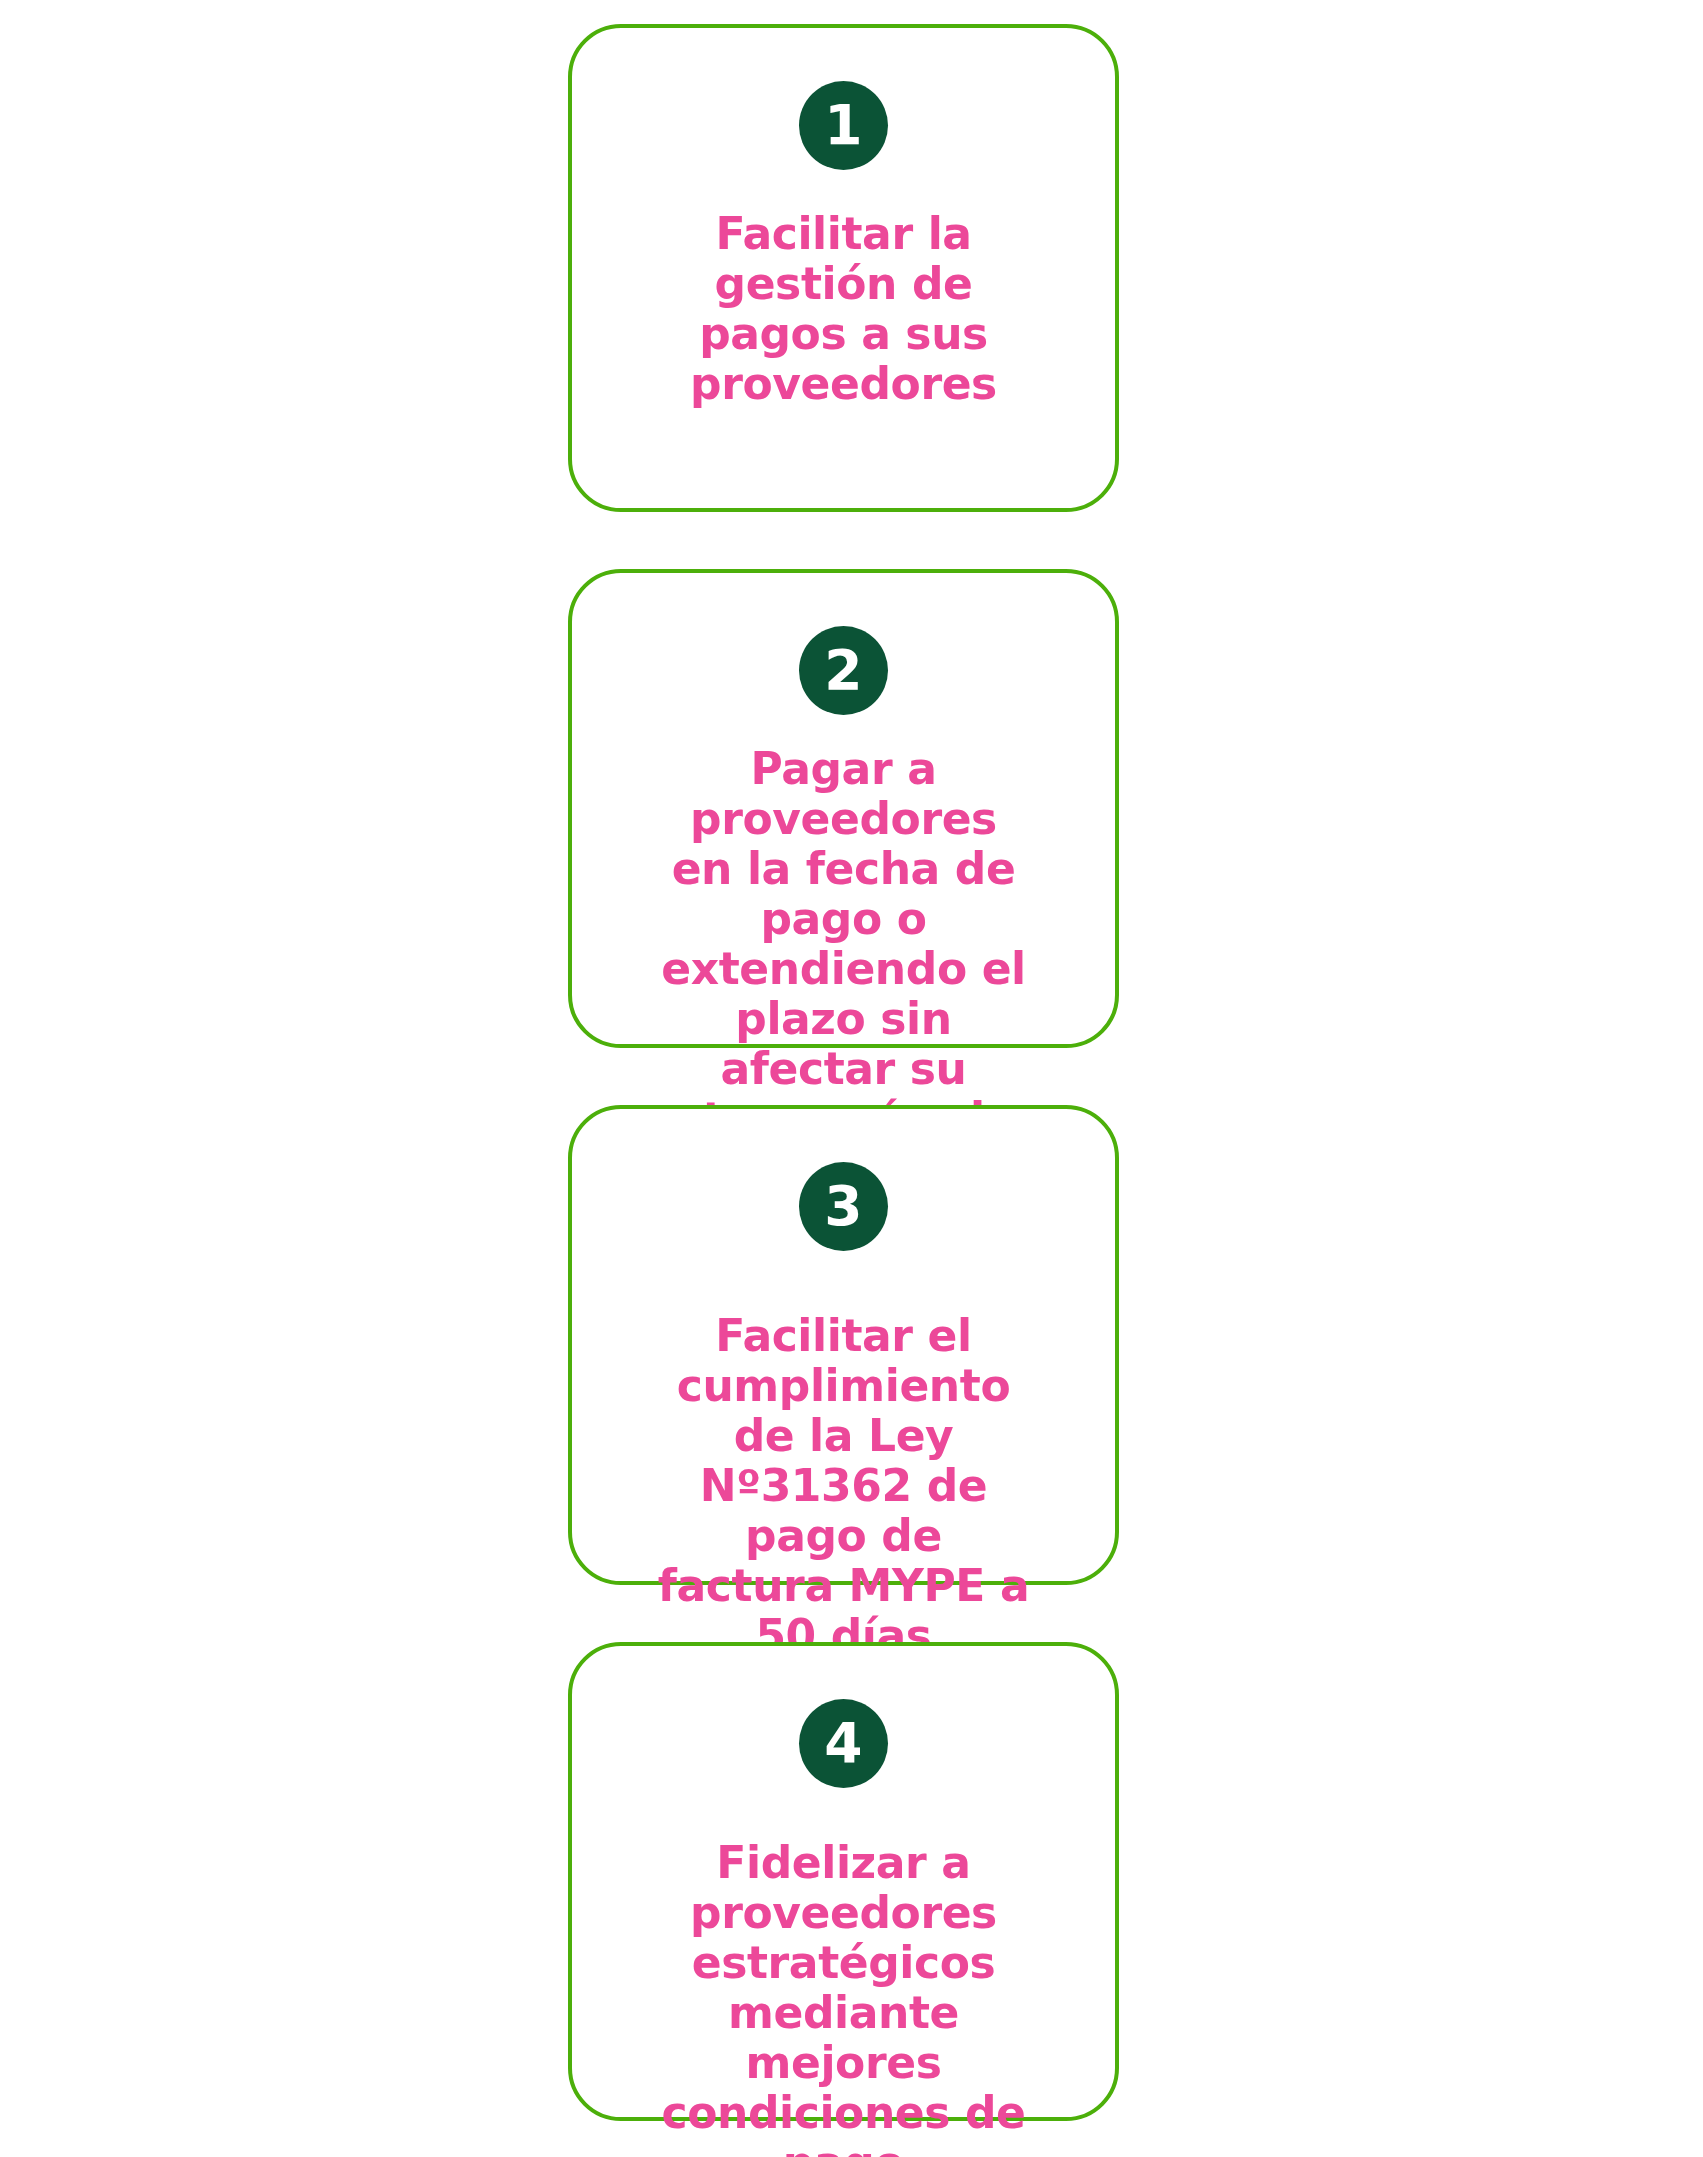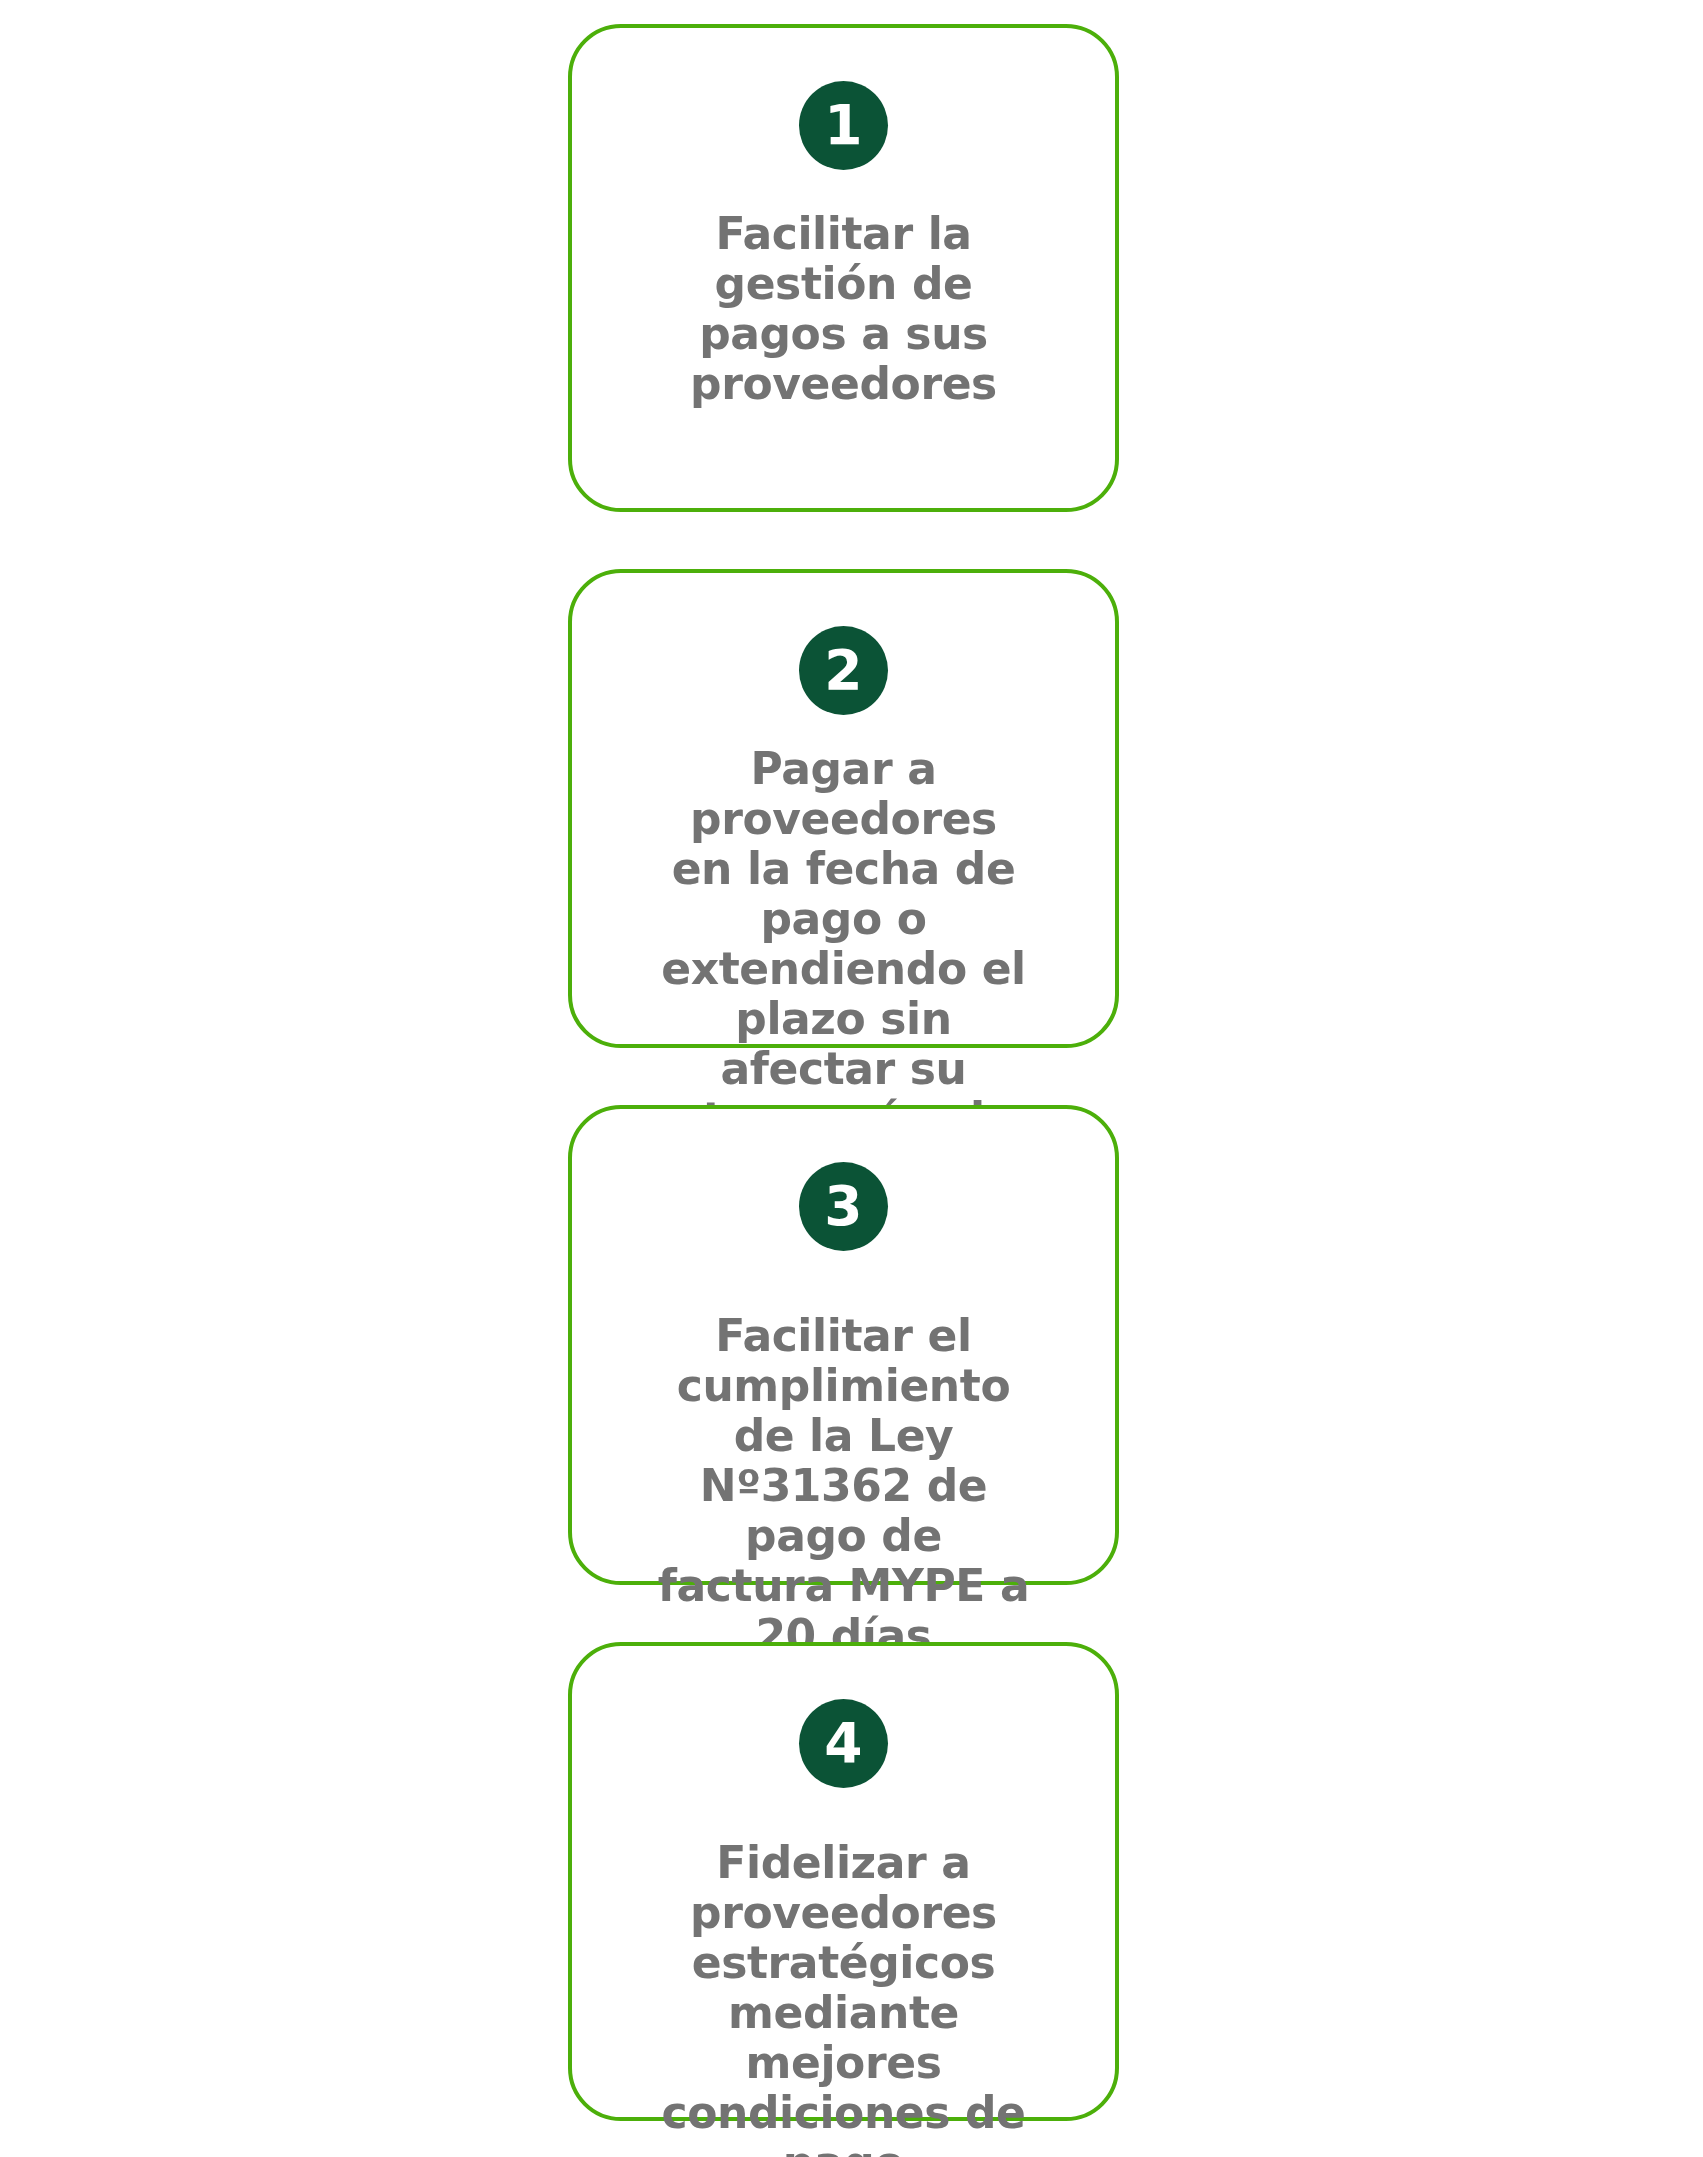--- a/index.html
+++ b/index.html
@@ -62,21 +62,21 @@
     font-size: 55px;
     font-weight: 700;
     line-height: 1;
     letter-spacing: 0px;
   }
 
   .step-text {
     margin-top: 38px;
     width: 377px;
     text-align: center;
-    color: #737373;
+    color: #ec4899;
     font-size: 44px;
     line-height: 50px;
     font-weight: 700;
     letter-spacing: -0.4px;
     word-wrap: break-word;
   }
 
   .card-1 .step-text { margin-top: 39px; }
   .card-2 .step-text { margin-top: 29px; }
   .card-3 .step-text { margin-top: 60px; }
@@ -93,21 +93,21 @@
       <div class="step-text">Facilitar la gestión de pagos a sus proveedores</div>
     </div>
 
     <div class="step-card card-2">
       <div class="step-badge">2</div>
       <div class="step-text">Pagar a proveedores en la fecha de pago o extendiendo el plazo sin afectar su tesorería ni sus líneas bancarias</div>
     </div>
 
     <div class="step-card card-3">
       <div class="step-badge">3</div>
-      <div class="step-text">Facilitar el cumplimiento de la Ley Nº31362 de pago de factura MYPE a 20 días</div>
+      <div class="step-text">Facilitar el cumplimiento de la Ley Nº31362 de pago de factura MYPE a 50 días</div>
     </div>
 
     <div class="step-card card-4">
       <div class="step-badge">4</div>
       <div class="step-text">Fidelizar a proveedores estratégicos mediante mejores condiciones de pago</div>
     </div>
 
   </div>
 </div>
 

